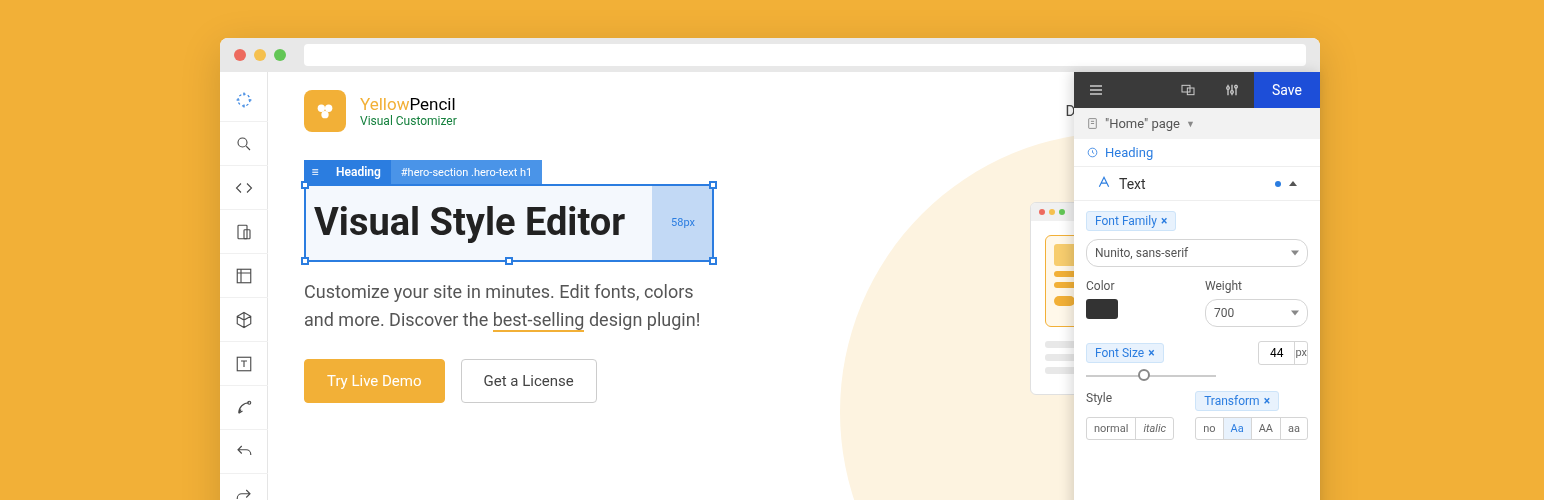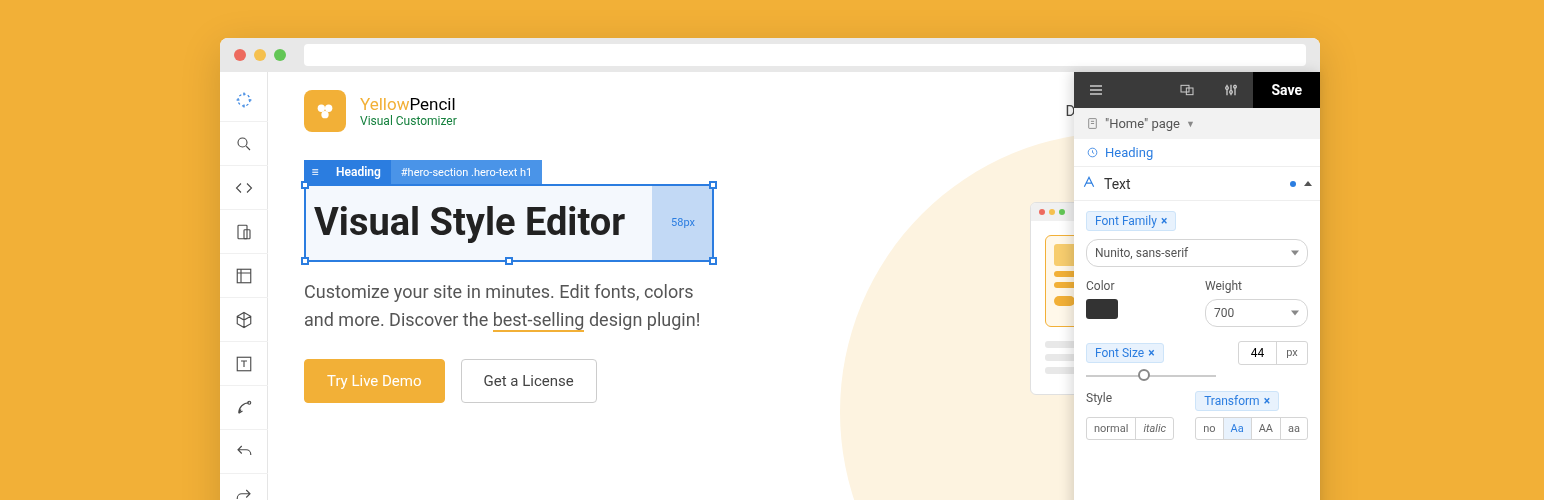--- a/index.html
+++ b/index.html
@@ -45,41 +45,41 @@
 .card{width:60px;height:92px;border:1.5px solid #e5e5e5;border-radius:6px;padding:8px}
 .card.active{border-color:#f2b037;background:#fff8ea}
 .bar{height:6px;border-radius:3px;margin-bottom:5px}
 .play{position:absolute;right:-10px;top:50px;width:56px;height:56px;border-radius:50%;background:#f2b037;display:flex;align-items:center;justify-content:center;box-shadow:0 0 0 8px rgba(242,176,55,.3)}
 .lines{padding:0 14px 14px}
 .line{height:7px;background:#e8e8e8;border-radius:3px;margin-bottom:6px}
 .cursor-arrow{position:absolute;bottom:86px;left:62px;width:20px;height:20px}
 .panel{position:absolute;right:0;top:34px;width:246px;background:#fff;box-shadow:-3px 0 12px rgba(0,0,0,.15);z-index:5;height:550px}
 .p-top{height:36px;background:#3a3a3a;display:flex;align-items:center}
 .p-top .seg{width:44px;height:36px;display:flex;align-items:center;justify-content:center;color:#ccc;cursor:pointer}
-.p-top .save{flex:0 0 auto;margin-left:auto;background:#000000;color:#fff;height:36px;padding:0 18px;display:flex;align-items:center;font-size:14px;font-weight:700;cursor:pointer}
+.p-top .save{flex:0 0 auto;margin-left:auto;background:#1d4ed8;color:#fff;height:36px;padding:0 18px;display:flex;align-items:center;font-size:14px;font-weight:400;cursor:pointer}
 .p-sub{padding:8px 12px;font-size:13px;color:#555;display:flex;align-items:center;gap:6px;background:#f2f2f2}
 .p-sub svg{width:13px;height:13px;stroke:#777;fill:none;stroke-width:1.5}
 .p-crumb{padding:6px 12px;font-size:13px;color:#2b7de0;display:flex;align-items:center;gap:6px}
 .p-crumb svg{width:13px;height:13px;stroke:#2b7de0;fill:none;stroke-width:1.5}
-.p-sec{border-top:1px solid #eee;border-bottom:1px solid #eee;padding:8px 8px;display:flex;align-items:center;gap:8px;font-size:14px;color:#333}
+.p-sec{border-top:1px solid #eee;border-bottom:1px solid #eee;padding:8px 23px;display:flex;align-items:center;gap:8px;font-size:14px;color:#333}
 .p-sec .ico{color:#2b7de0;width:14px}
 .p-sec .r{margin-left:auto;display:flex;gap:8px;align-items:center}
 .p-sec .dot2{width:6px;height:6px;border-radius:50%;background:#2b7de0}
 .p-body{padding:10px 12px;font-size:13px}
 .tag{display:inline-flex;align-items:center;background:#e8f2fd;color:#2b7de0;padding:2px 8px;border-radius:3px;font-size:12px;gap:4px;border:1px solid #cde4f9}
 .sel-input{margin-top:8px;border:1px solid #d5d5d5;border-radius:12px;padding:6px 8px;font-size:12px;color:#555;display:flex;align-items:center;position:relative}
 .sel-input::after{content:"";position:absolute;right:8px;top:50%;width:0;height:0;border-left:4px solid transparent;border-right:4px solid transparent;border-top:5px solid #888;transform:translateY(-50%)}
 .row2{display:flex;gap:16px;margin-top:12px}
 .fld{flex:1}
 .fld label{font-size:12px;color:#555;display:block;margin-bottom:6px}
 .swatch{width:32px;height:20px;background:#333;border-radius:3px;cursor:pointer}
 .slider-row{margin-top:14px}
 .slider{height:2px;background:#ccc;position:relative;margin-top:10px;width:130px}
 .slider .k{position:absolute;width:12px;height:12px;border-radius:50%;background:#fff;border:2px solid #888;top:-6px}
-.num-unit{display:flex;border:1px solid #d5d5d5;border-radius:3px;overflow:hidden;width:70px;margin-left:auto}
+.num-unit{display:flex;border:1px solid #d5d5d5;border-radius:3px;overflow:hidden;width:50px;margin-left:auto}
 .num-unit .n{width:38px;text-align:center;font-size:12px;padding:4px 0;border-right:1px solid #d5d5d5}
 .num-unit .u{flex:1;text-align:center;font-size:11px;padding:4px 0;color:#666}
 .flex-row{display:flex;align-items:center;margin-top:12px}
 .flex-row label{font-size:12px;color:#555}
 .seg-btns{display:inline-flex;border:1px solid #d5d5d5;border-radius:3px;overflow:hidden;margin-top:6px}
 .seg-btns span{padding:4px 7px;font-size:11px;border-right:1px solid #d5d5d5;color:#666;cursor:pointer}
 .seg-btns span:last-child{border-right:none}
 .seg-btns span.on{background:#e8f2fd;color:#2b7de0}
 .caret{width:0;height:0;border-left:4px solid transparent;border-right:4px solid transparent;border-bottom:5px solid #555}
 </style>

